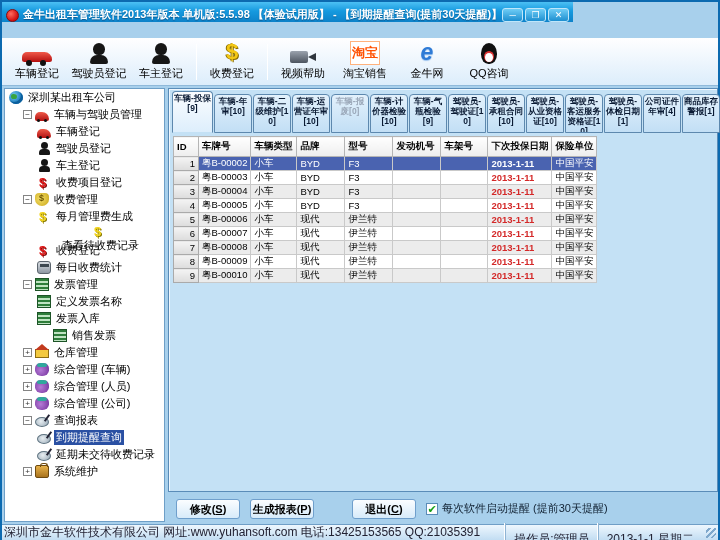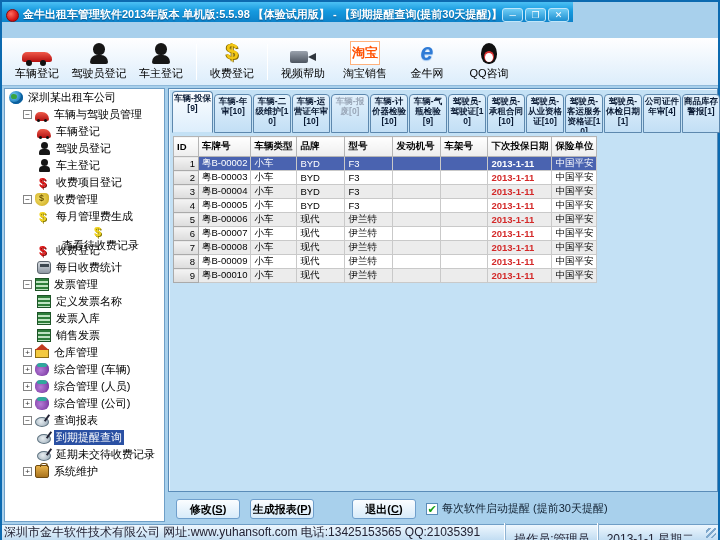--- a/index.html
+++ b/index.html
@@ -276,21 +276,21 @@
           <span class="tree-label">发票管理</span>
         </div>
         <div class="tree-row" style="padding-left: 32px;">
           <span class="tw ticon invoice-icon"></span>
           <span class="tree-label">定义发票名称</span>
         </div>
         <div class="tree-row" style="padding-left: 32px;">
           <span class="tw ticon invoice-icon"></span>
           <span class="tree-label">发票入库</span>
         </div>
-        <div class="tree-row" style="padding-left: 32px;">
+        <div class="tree-row" style="padding-left: 48px;">
           <span class="tw ticon invoice-icon"></span>
           <span class="tree-label">销售发票</span>
         </div>
         <div class="tree-row" style="padding-left: 18px;">
           <span class="tw expander">+</span>
           <span class="tw ticon warehouse-icon"></span>
           <span class="tree-label">仓库管理</span>
         </div>
         <div class="tree-row" style="padding-left: 18px;">
           <span class="tw expander">+</span>

